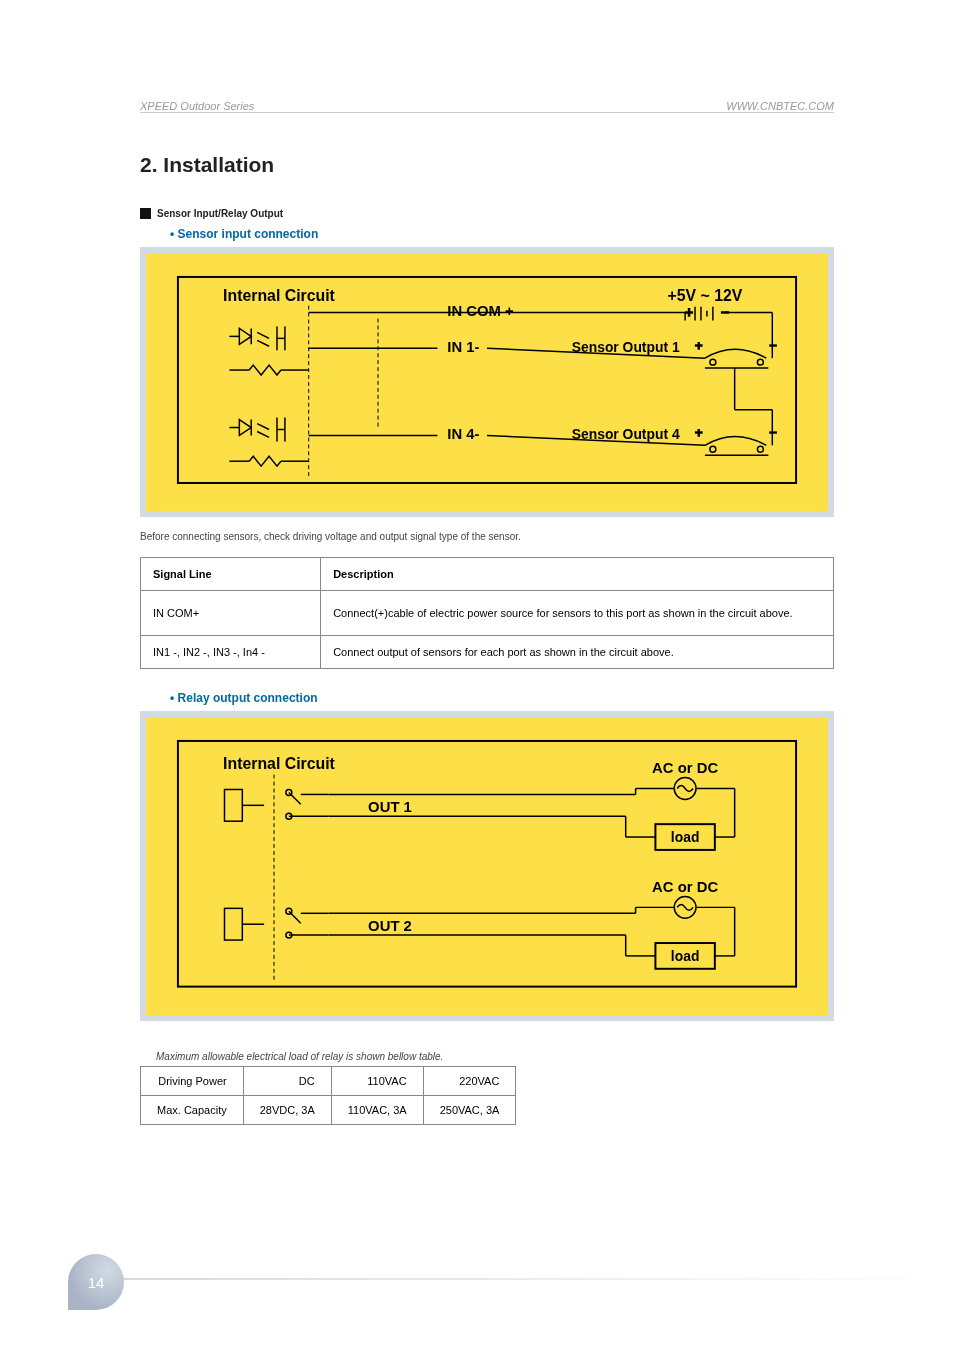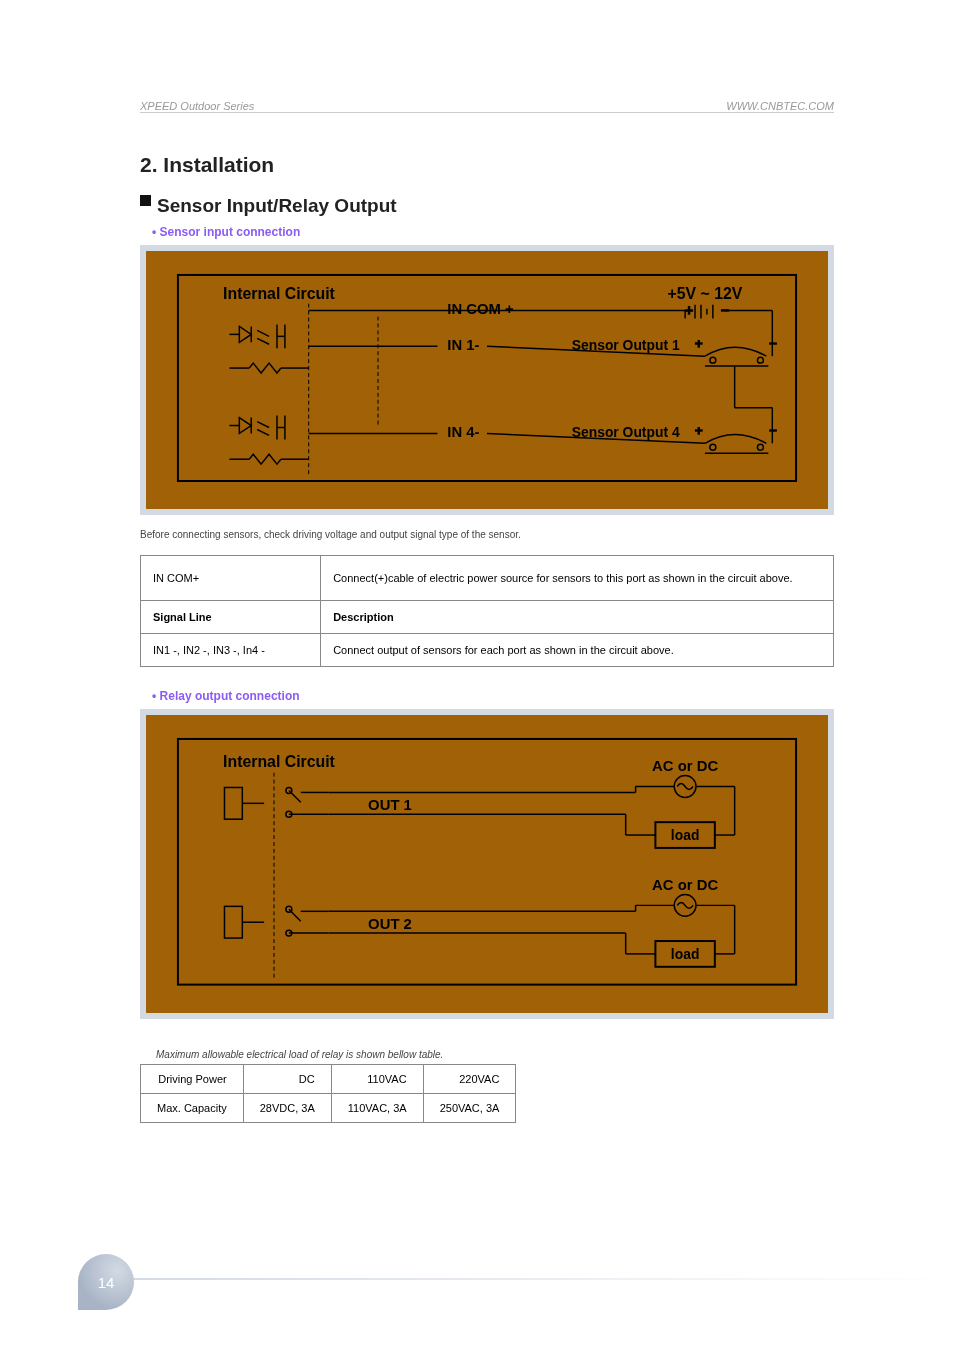--- a/index.html
+++ b/index.html
@@ -19,48 +19,48 @@
       font-style: italic;
       color: #999;
       font-size: 11px;
       border-bottom: 1px solid #ccc;
       margin-bottom: 40px;
     }
     h1 {
       font-size: 21px;
       font-weight: bold;
       color: #222;
-      margin-bottom: 18px;
+      margin-bottom: 31px;
     }
     .section-title {
-      font-size: 19px;
+      font-size: 10px;
       font-weight: bold;
       color: #222;
       margin-bottom: 8px;
       display: flex;
       align-items: flex-start;
       gap: 6px;
     }
     .black-square {
       width: 11px;
       height: 11px;
       background: #111;
     }
     .subsection {
       font-size: 12px;
       font-weight: bold;
-      color: #8b5cf6;
-      margin-left: 12px;
+      color: #0369a1;
+      margin-left: 30px;
       margin-bottom: 6px;
     }
     .diagram-frame {
       border: 6px solid #d3dae4;
       margin: 0 0 12px 0;
       padding: 18px 24px;
-      background: #a16207;
+      background: #fde047;
     }
     .diagram-svg {
       width: 100%;
     }
     .note-text {
       font-size: 10px;
       color: #444;
       margin: 6px 0 3px 0;
       line-height: 1.6;
     }
@@ -96,21 +96,21 @@
     .relay-note {
       font-size: 10px;
       color: #444;
       margin-left: 16px;
       margin-top: 30px;
       margin-bottom: 4px;
       font-style: italic;
     }
     .page-number-tab {
       position: absolute;
-      left: 78px;
+      left: 68px;
       bottom: 40px;
       width: 56px;
       height: 56px;
       background: radial-gradient(circle at 70% 30%, #d3dae4 0%, #a8b4c6 70%);
       border-radius: 50% 50% 50% 0;
       display: flex;
       align-items: center;
       justify-content: center;
     }
     .page-number-tab span {
@@ -230,26 +230,26 @@
           <line x1="320" y1="166" x2="540" y2="176"></line>
       </g>
     </svg>
   </div>
 
   <p class="note-text">Before connecting sensors, check driving voltage and output signal type of the sensor.</p>
 
   <table class="desc-table">
     <tbody>
         <tr>
+      <th style="width:26%">Signal Line</th>
+      <th>Description</th>
+    </tr>
+    <tr>
       <td>IN COM+</td>
       <td class="desc-cell">Connect(+)cable of electric power source for sensors to this port as shown in the circuit above.</td>
-    </tr>
-    <tr>
-      <th style="width:26%">Signal Line</th>
-      <th>Description</th>
     </tr>
     <tr>
       <td>IN1 -, IN2 -, IN3 -, In4 -</td>
       <td>Connect output of sensors for each port as shown in the circuit above.</td>
     </tr>
   </tbody>
     </table>
 
   <div class="subsection">• Relay output connection</div>
 

